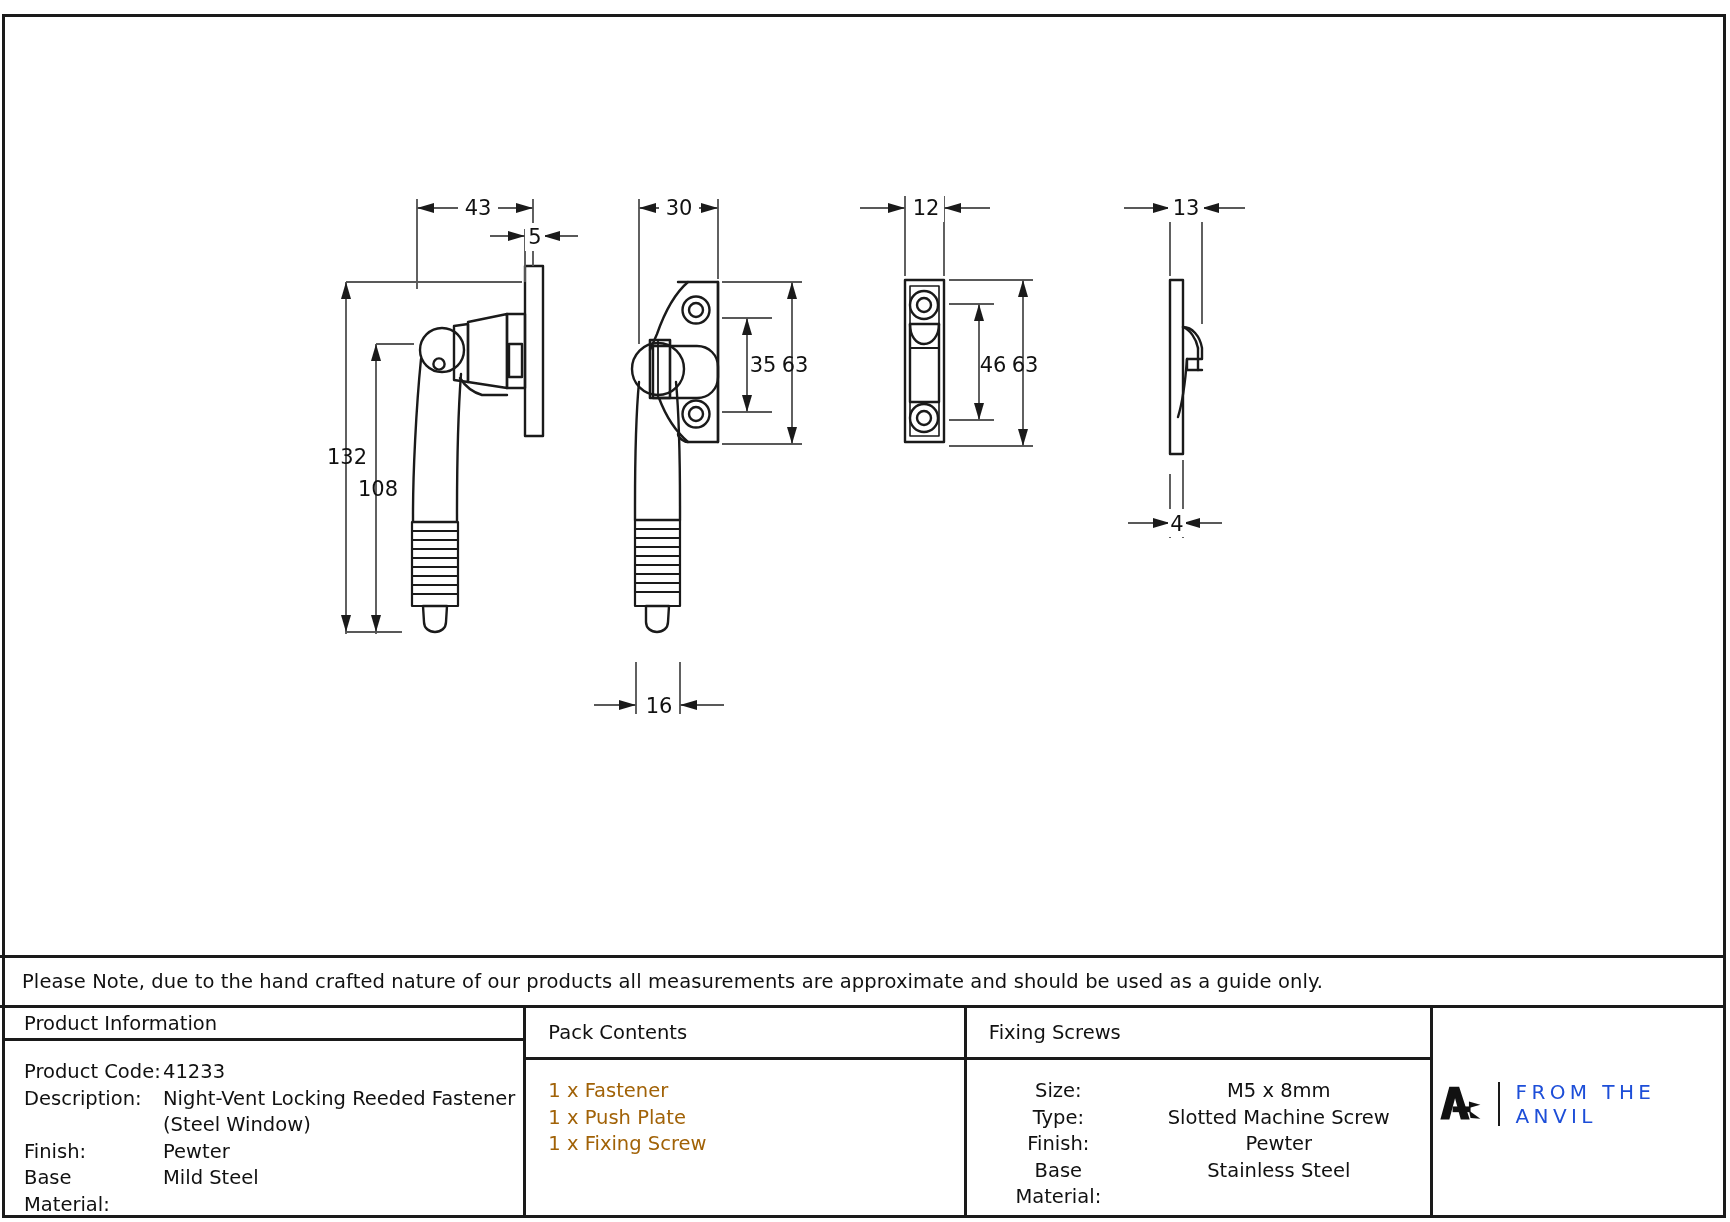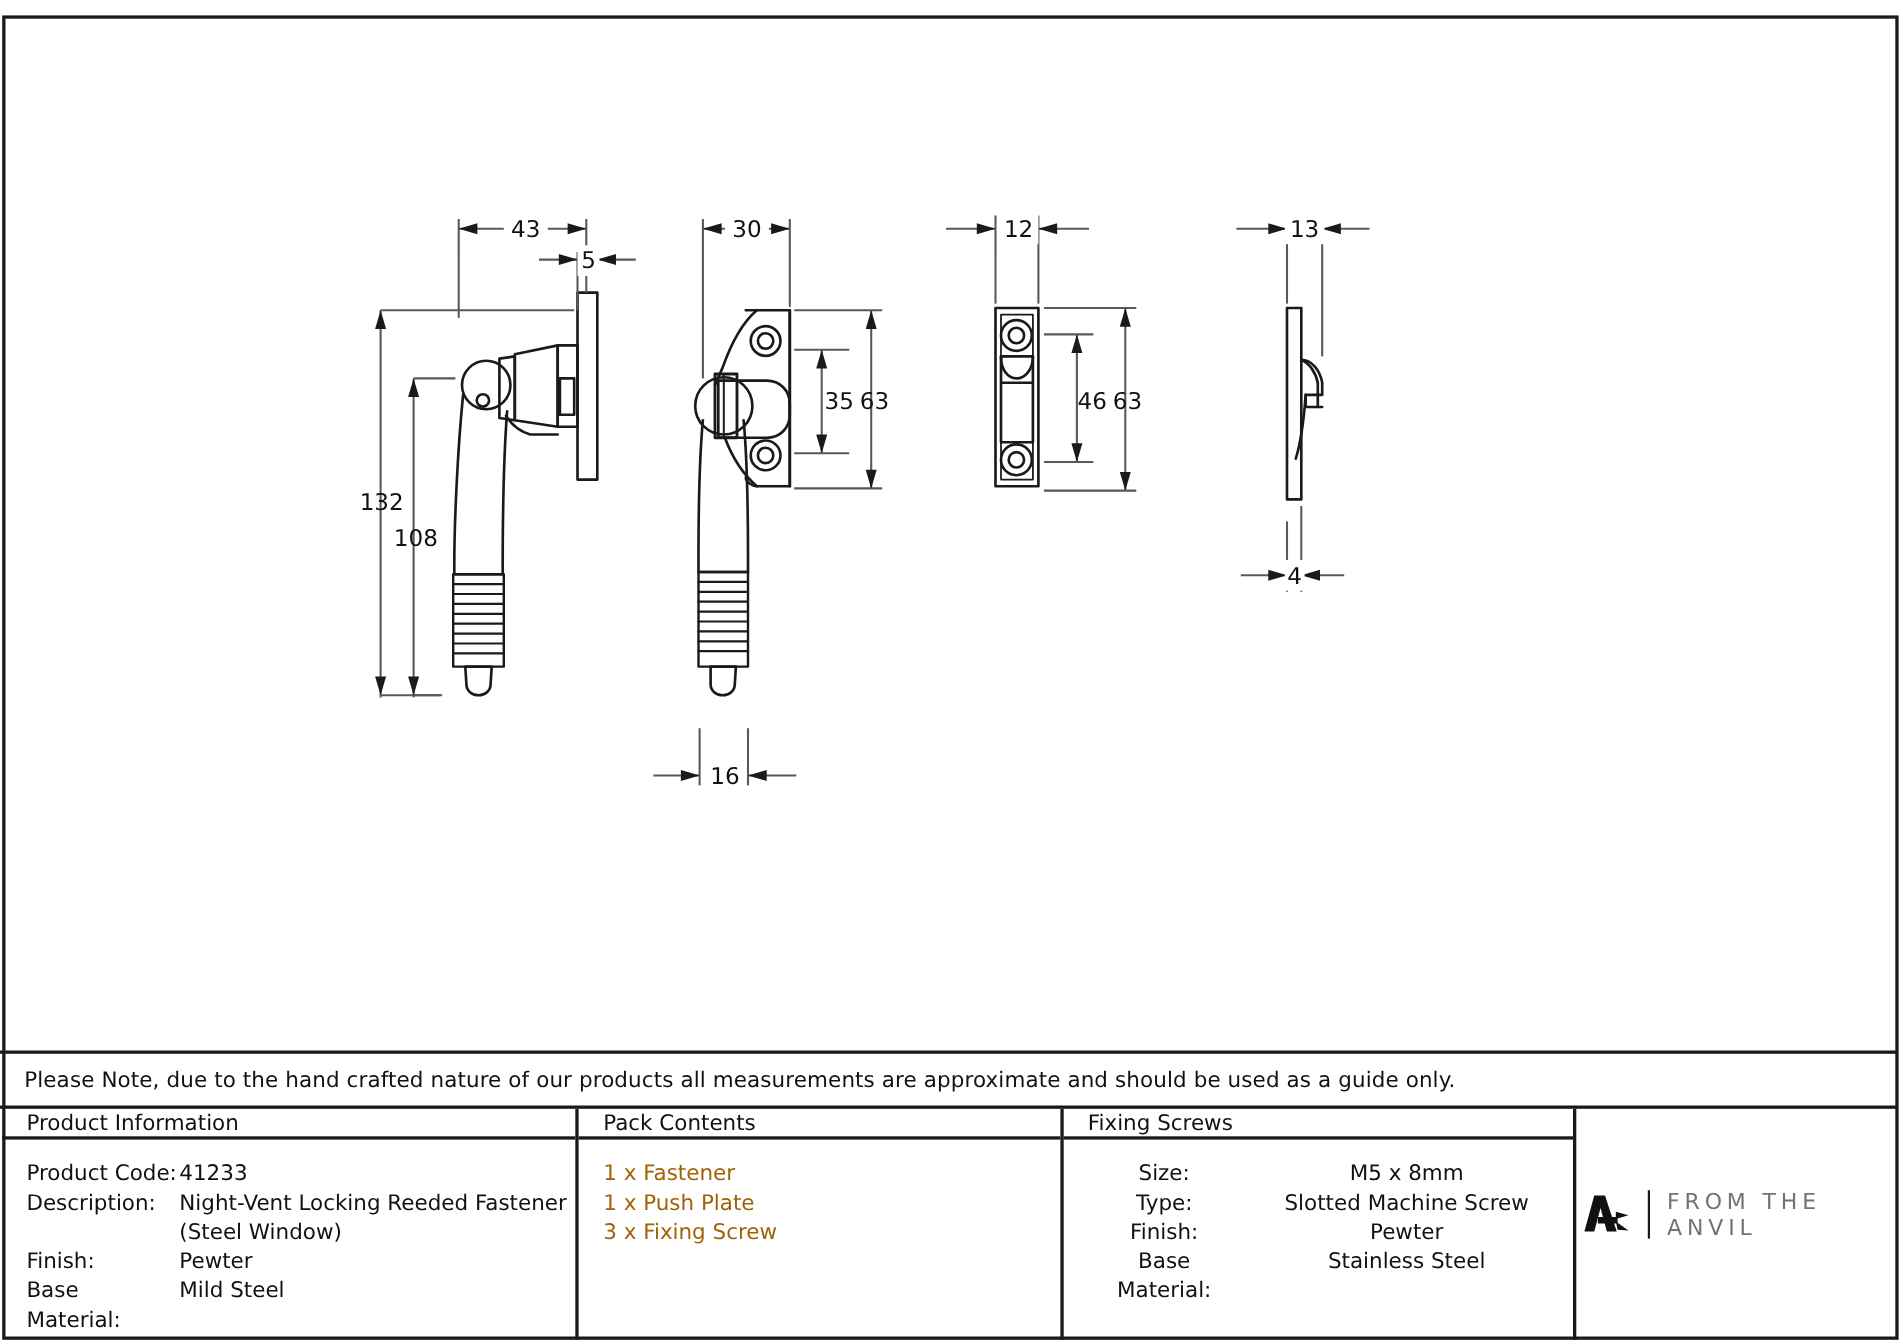--- a/index.html
+++ b/index.html
@@ -69,21 +69,21 @@
     box-sizing: border-box;
     border-right: 3px solid #1a1a1a;
     display: flex;
     flex-direction: column;
   }
   .info-col.c1 { width: 538px; }
   .info-col.c2 { width: 452px; }
   .info-col.c3 { width: 478px; text-align: center; }
   .info-col.c4 { width: 301px; border-right: none; }
   .col-head {
-    height: 28px;
+    height: 52px;
     border-bottom: 3px solid #1a1a1a;
     box-sizing: border-box;
     display: flex;
     align-items: center;
     padding-left: 22px;
     font-size: 19.5px;
     color: #111;
   }
   .col-body {
     flex: 1;
@@ -115,21 +115,21 @@
   }
   .logo-mark { width: 54px; height: 46px; }
   .logo-div {
     width: 2px;
     height: 44px;
     background: #1a1a1a;
   }
   .logo-text {
     font-size: 20px;
     letter-spacing: 4.4px;
-    color: #737373;
+    color: #1d4ed8;
   }
   
 </style>
 </head>
 <body>
 
 <div id="page">
 
   <div class="frame"></div>
 
@@ -376,21 +376,21 @@
           <span class="v">Mild Steel</span>
         </div>
       </div>
     </div>
 
     <div class="info-col c2">
       <div class="col-head">Pack Contents</div>
       <div class="col-body">
         <div class="plain">1 x Fastener</div>
         <div class="plain">1 x Push Plate</div>
-        <div class="plain">3 x Fixing Screw</div>
+        <div class="plain">1 x Fixing Screw</div>
       </div>
     </div>
 
     <div class="info-col c3">
       <div class="col-head">Fixing Screws</div>
       <div class="col-body">
         <div class="kv">
           <span class="k">Size:</span>
           <span class="v">M5 x 8mm</span>
         </div>

